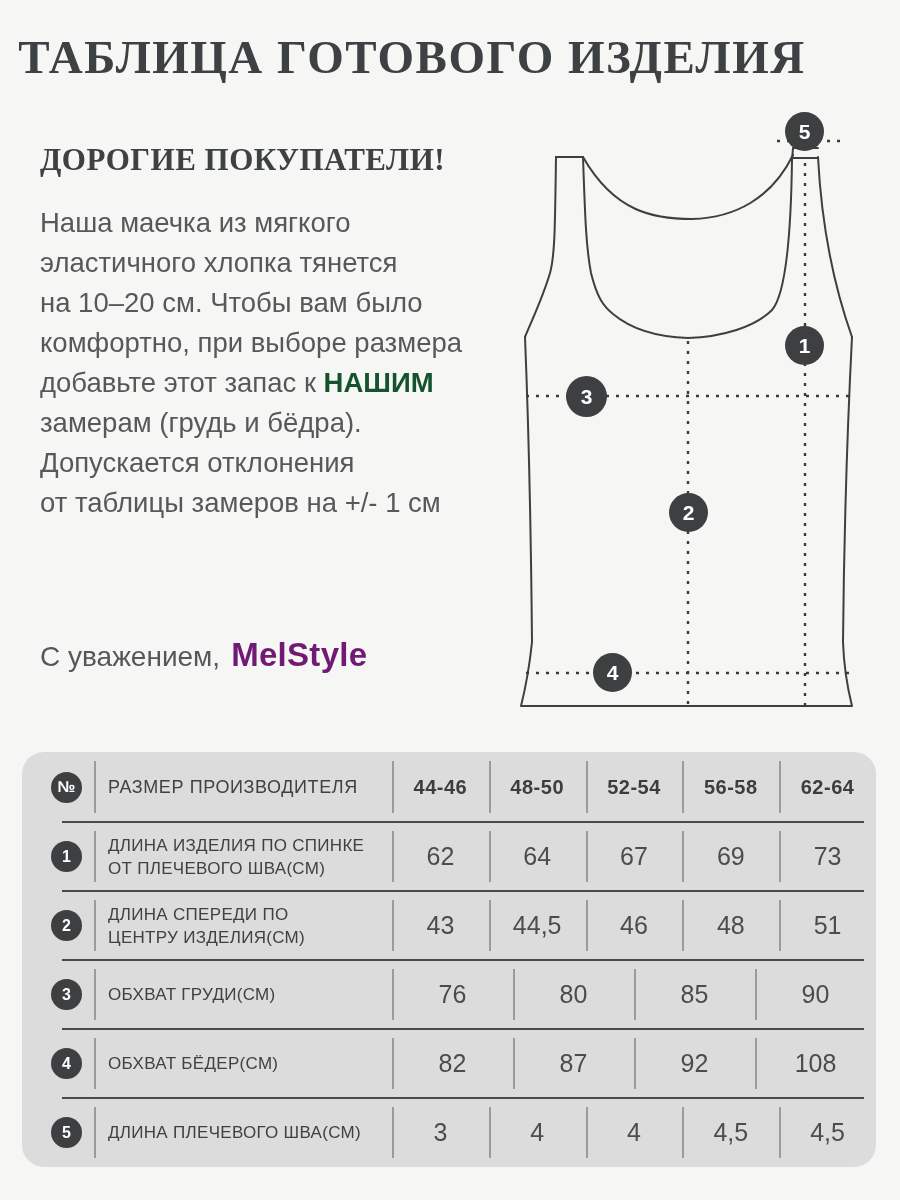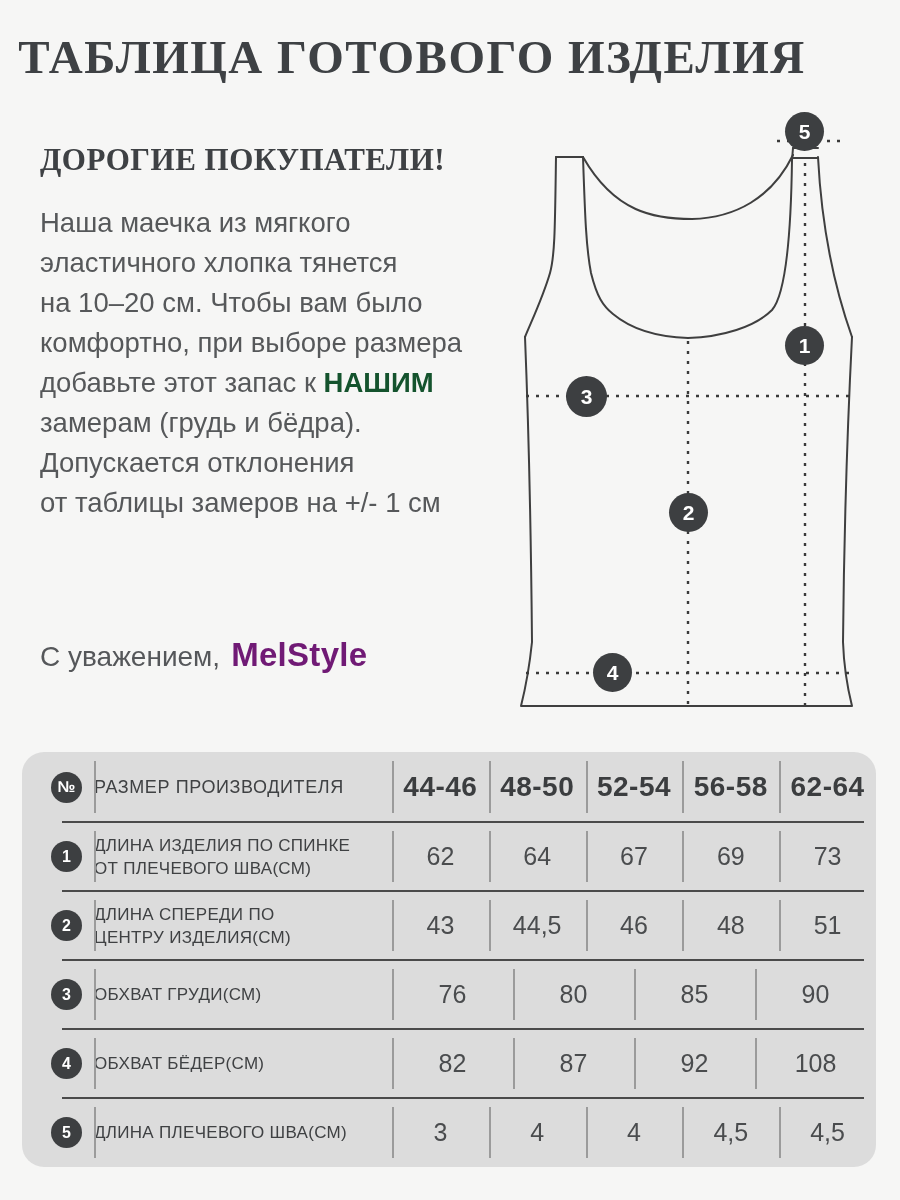--- a/index.html
+++ b/index.html
@@ -68,30 +68,30 @@
     width:31px;height:31px;border-radius:50%;background:#3d3f41;color:#fff;
     display:flex;align-items:center;justify-content:center;
     font-size:16px;font-weight:600;
   }
   .cell{position:relative;display:flex;align-items:center;box-sizing:border-box;}
   .cell::before{
     content:"";position:absolute;left:0;top:9px;bottom:9px;width:2px;
     background:#9b9b9b;
   }
   .cell-label{
-    width:298px;
+    width:298px;padding-left:14px;
     font-size:17px;letter-spacing:0.3px;color:#3f4143;
     white-space:pre-line;line-height:23px;
   }
   .header .cell-label{font-size:18px;letter-spacing:0.6px;}
   .cell-val{
     flex:1 1 0;justify-content:center;
     font-size:25px;color:#4a4c4e;
   }
-  .header .cell-val{font-weight:600;font-size:28px;color:#3b3d3f;letter-spacing:0.5px;}
+  .header .cell-val{font-weight:600;font-size:20px;color:#3b3d3f;letter-spacing:0.5px;}
 </style>
 </head>
 <body>
 
 <div class="page-title">ТАБЛИЦА ГОТОВОГО ИЗДЕЛИЯ</div>
 
 <div class="intro-heading">ДОРОГИЕ ПОКУПАТЕЛИ!</div>
 <div class="intro-body"><span>Наша маечка из мягкого
 эластичного хлопка тянется
 на 10–20 см. Чтобы вам было

